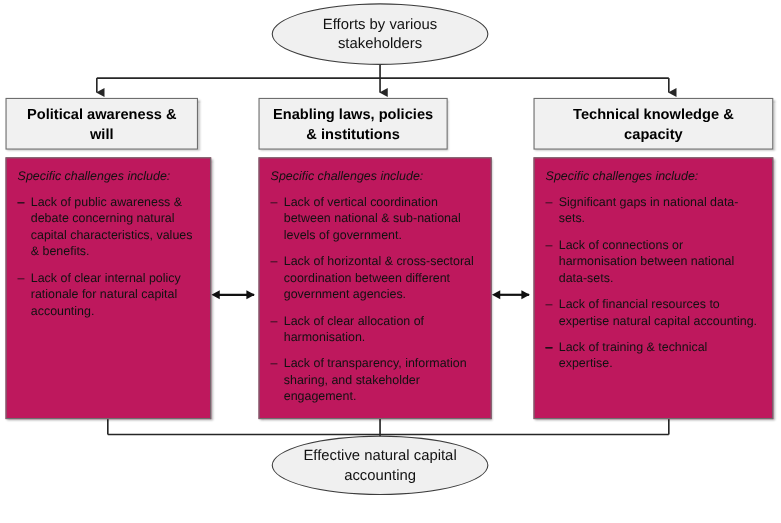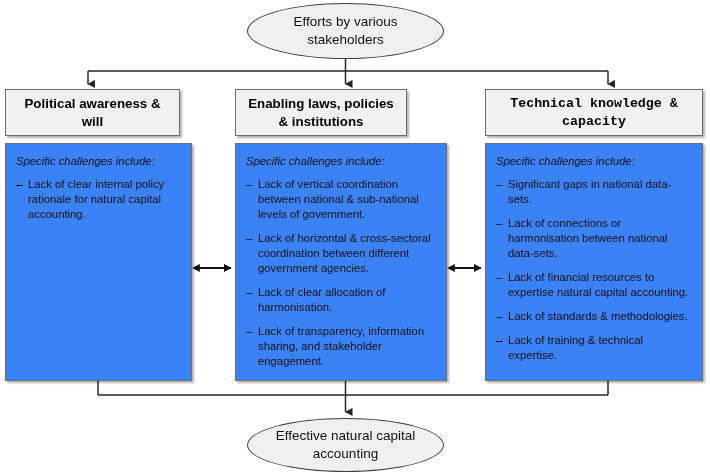--- a/index.html
+++ b/index.html
@@ -43,21 +43,21 @@
     box-sizing: border-box;
   }
   #oval-top {
     left: 247px;
     top: 3px;
     width: 197px;
     height: 56px;
   }
   #oval-bottom {
     left: 247px;
-    top: 418px;
+    top: 396px;
     width: 197px;
     height: 54px;
   }
   .oval-text {
     padding: 0 20px;
   }
 
   
   .header-box {
     position: absolute;
@@ -71,27 +71,27 @@
     font-size: 13.3px;
     font-weight: bold;
     line-height: 1.3;
     box-sizing: border-box;
     box-shadow: 1.5px 1.5px 2px rgba(0,0,0,0.30);
   }
   .header-text { padding: 0 8px; }
 
   #header-col0 { left: 5px;   top: 89px;  width: 175px; height: 47px; }
   #header-col1 { left: 235px; top: 89px;  width: 172px; height: 47px; }
-  #header-col2 { left: 485px; top: 89px;  width: 218px; height: 47px; font-family: Liberation Mono, monospace; }
+  #header-col2 { left: 485px; top: 89px;  width: 218px; height: 47px; }
 
   
   .body-box {
     position: absolute;
     border: 1.3px solid #6e6e6e;
-    background: #3b82f6;
+    background: #be185d;
     box-sizing: border-box;
     box-shadow: 1.5px 1.5px 2px rgba(0,0,0,0.30);
     padding: 10px 9px 8px 10px;
     overflow: hidden;
   }
   #body-col0 { left: 5px;   top: 143px; width: 187px; height: 238px; }
   #body-col1 { left: 235px; top: 143px; width: 212px; height: 238px; }
   #body-col2 { left: 485px; top: 143px; width: 218px; height: 238px; }
 
   .intro {
@@ -173,20 +173,21 @@
     <span class="header-text">Political awareness &amp; will</span>
   </div>
   <div class="body-box" id="body-col0">
     <p class="intro">Specific challenges include:</p>
     <ul class="challenge-list">
       <li>
         <span class="dash">–</span>
       </li>
       <li>
         <span class="dash">–</span>
+        <span>Lack of public awareness &amp; debate concerning natural capital characteristics, values &amp; benefits.</span>
       </li>
       <li>
         <span class="dash">–</span>
         <span>Lack of clear internal policy rationale for natural capital accounting.</span>
       </li>
     </ul>
   </div>
 
   <div class="header-box" id="header-col1">
     <span class="header-text">Enabling laws, policies &amp; institutions</span>
@@ -231,21 +232,20 @@
       <li>
         <span class="dash">–</span>
         <span>Lack of connections or harmonisation between national data-sets.</span>
       </li>
       <li>
         <span class="dash">–</span>
         <span>Lack of financial resources to expertise natural capital accounting.</span>
       </li>
       <li>
         <span class="dash">–</span>
-        <span>Lack of standards &amp; methodologies.</span>
       </li>
       <li>
         <span class="dash">–</span>
       </li>
       <li>
         <span class="dash">–</span>
         <span>Lack of training &amp; technical expertise.</span>
       </li>
     </ul>
   </div>

